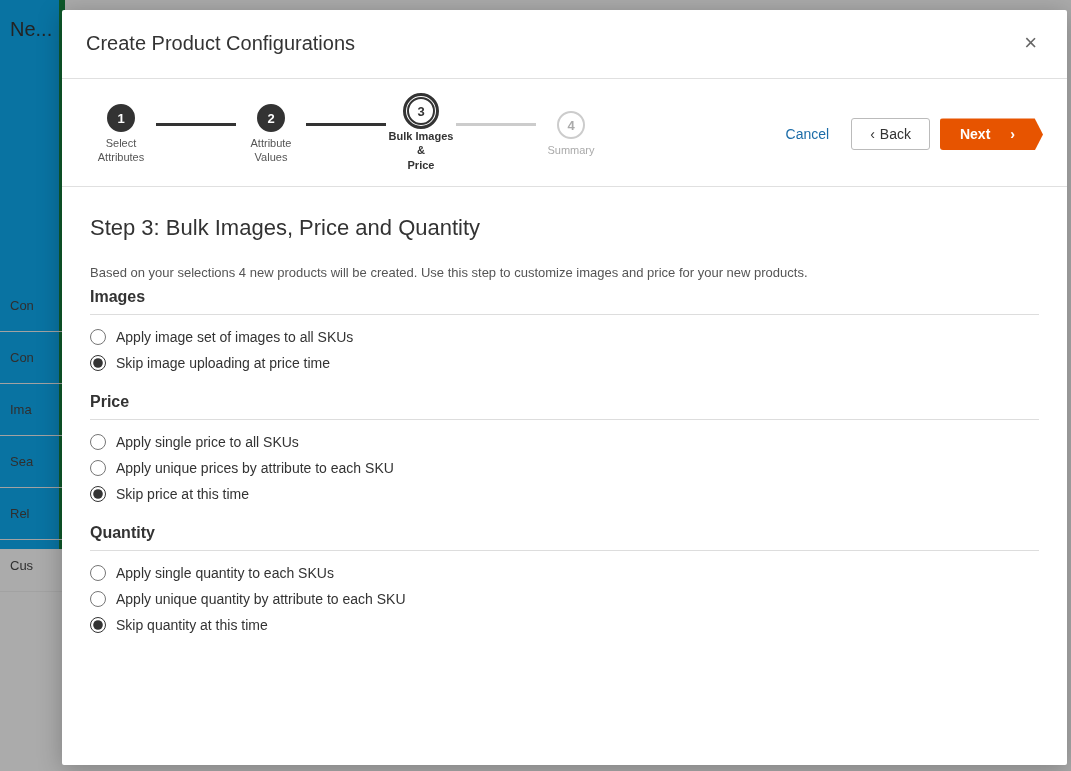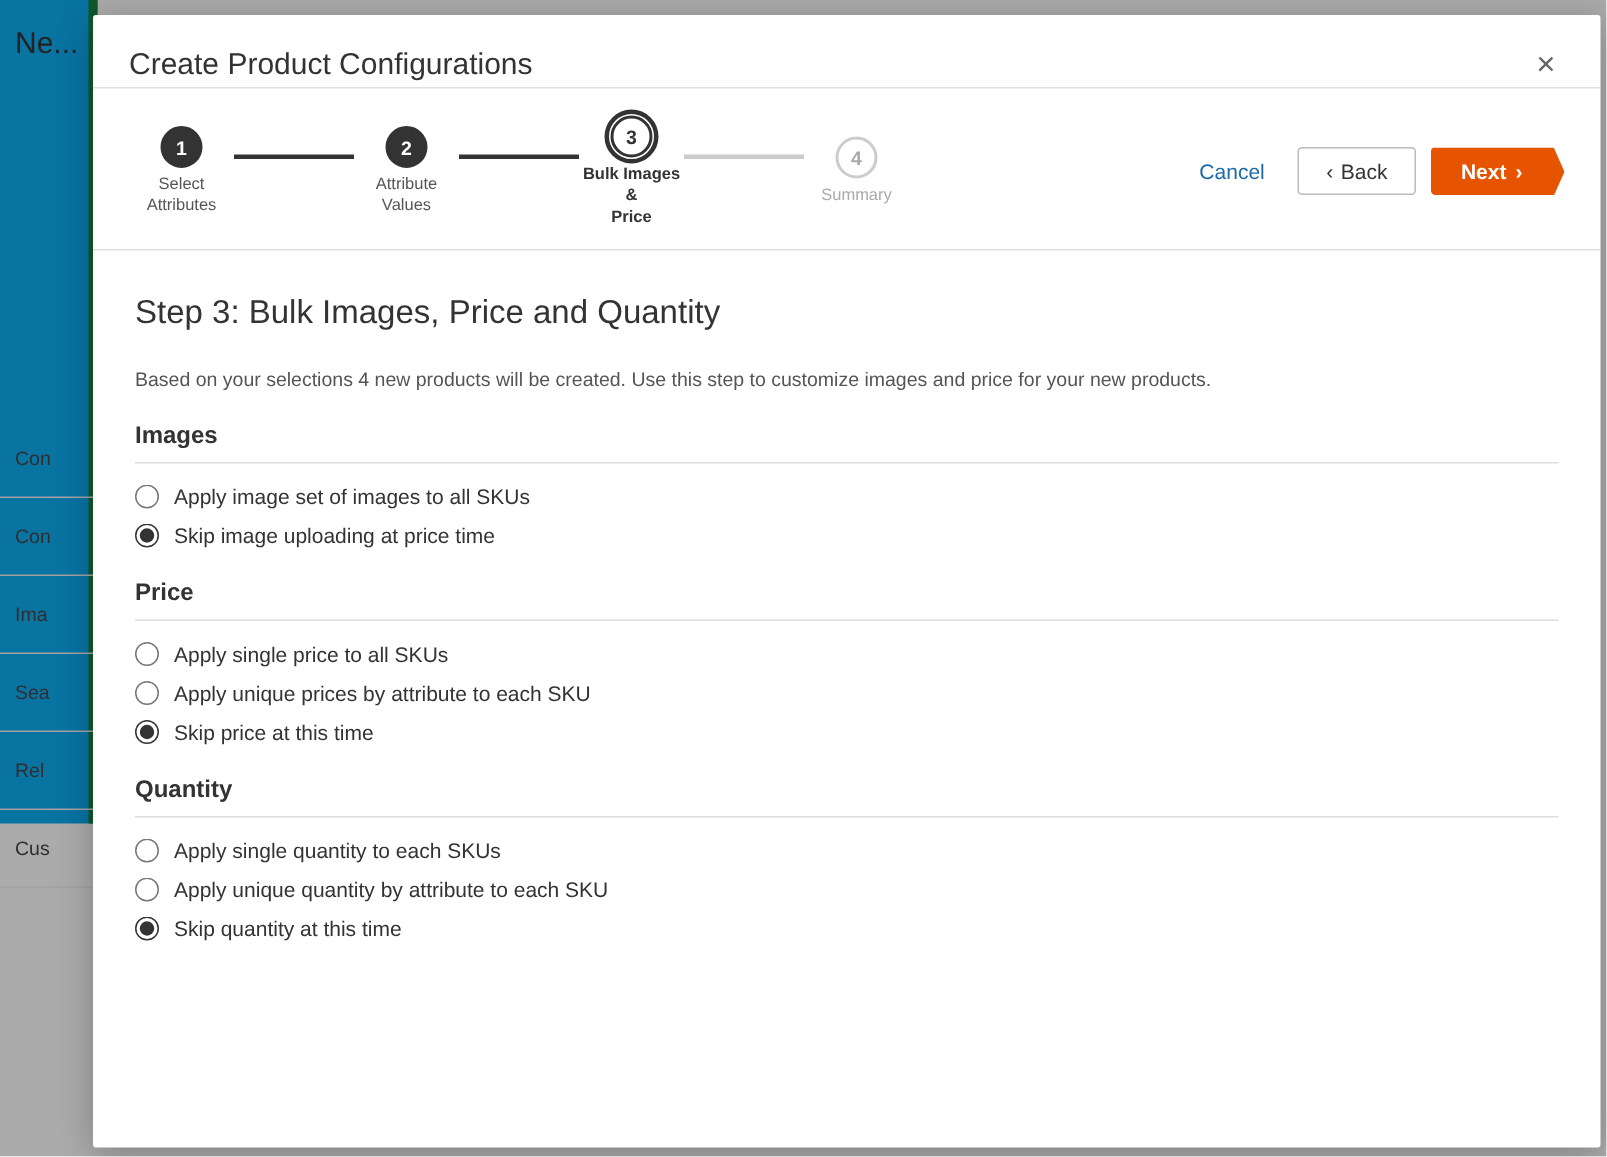--- a/index.html
+++ b/index.html
@@ -57,21 +57,21 @@
       border-radius: 2px;
       box-shadow: 0 4px 24px rgba(0,0,0,0.25);
       min-height: 755px;
     }
 
     
     .modal-header {
       display: flex;
       align-items: center;
       justify-content: space-between;
-      padding: 18px 24px 0 24px;
+      padding: 18px 24px 20px 24px;
       border-bottom: 1px solid #e0e0e0;
     }
     .modal-title {
       font-size: 20px;
       font-weight: 400;
       color: #333;
     }
     .close-btn {
       background: none;
       border: none;
@@ -176,40 +176,40 @@
     }
     .btn-next {
       background: #e75400;
       border: none;
       border-radius: 3px;
       color: #fff;
       font-size: 14px;
       font-weight: 600;
       cursor: pointer;
       padding: 8px 20px;
-      display: flex; gap: 6px;
+      display: flex; gap: 20px;
       clip-path: polygon(0 0, 92% 0, 100% 50%, 92% 100%, 0 100%);
       padding-right: 28px;
     }
 
     
     .modal-content {
       padding: 28px 28px 20px 28px;
     }
 
     .step-heading {
       font-size: 22px;
       font-weight: 400;
       color: #333;
       margin-bottom: 24px;
     }
     .step-desc {
       font-size: 13px;
       color: #555;
-      margin-bottom: 22px;
+      margin-bottom: 8px;
     }
 
     
     .section-title {
       font-size: 16px;
       font-weight: 600;
       color: #333;
       margin-bottom: 8px;
     }
     .section-divider {

